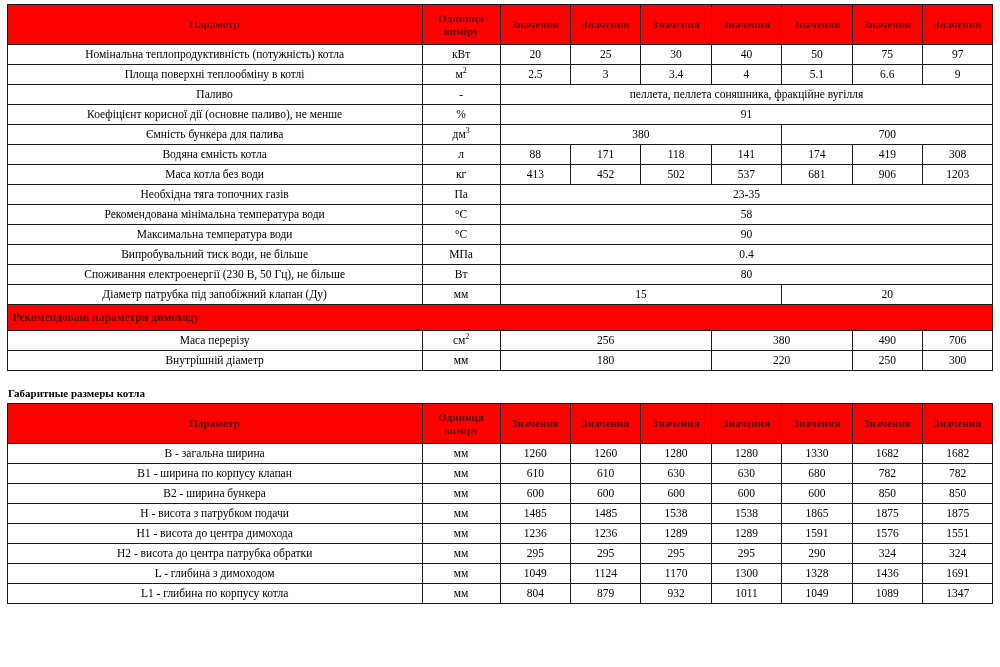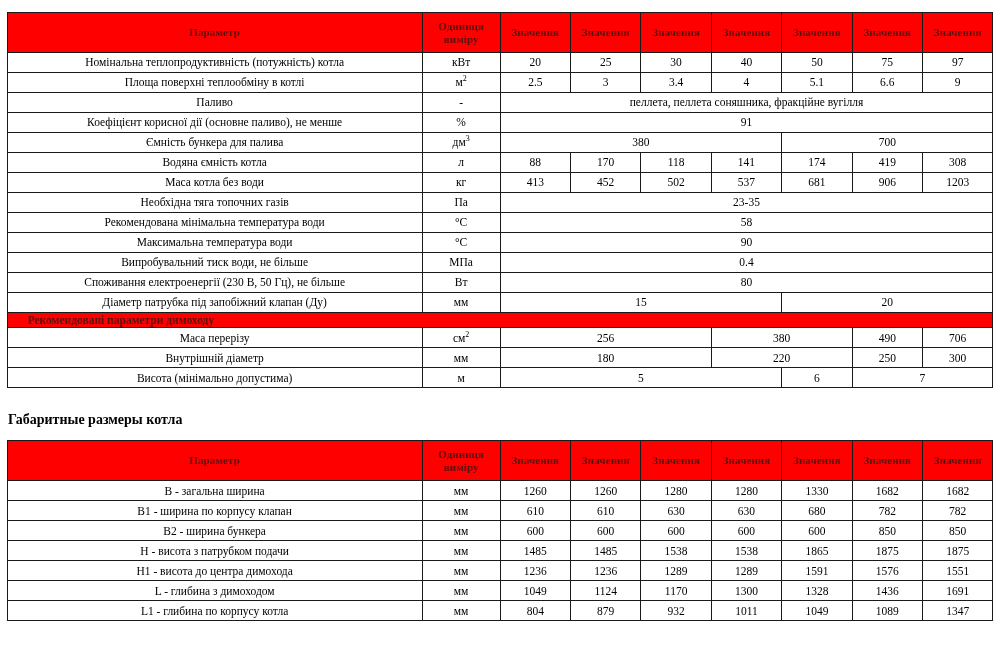--- a/index.html
+++ b/index.html
@@ -9,21 +9,21 @@
     background: #ffffff;
     font-family: "Liberation Serif", "DejaVu Serif", serif;
     overflow: hidden;
   }
   .page { width: 1000px; height: 667px; position: relative; background:#fff; }
 
   table.spec {
     border-collapse: collapse;
     table-layout: fixed;
     width: 986px;
-    margin: 8px auto;
+    margin: 0 auto;
     background: #fff;
   }
   table.spec td, table.spec th {
     border: 1px solid #1a1a1a;
     font-size: 11.5px;
     line-height: 1.05;
     padding: 1px 2px;
     height: 20px;
     color: #000;
     font-weight: normal;
@@ -48,29 +48,29 @@
     text-align: left;
     padding-left: 4px;
     font-size: 12.5px;
   }
   td.unit { font-size: 11.5px; }
   tr.section td {
     background: #FF0000;
     color: #5a1010;
     font-weight: bold;
     text-align: left;
-    padding-left: 20px;
+    padding-left: 5px;
     font-size: 11.5px;
-    height: 15px;
+    height: 26px;
     border-color: #1a1a1a;
   }
   .sup { font-size: 8px; vertical-align: super; line-height: 0; }
 
   .caption {
-    font-size: 14px;
+    font-size: 11px;
     font-weight: bold;
     color: #000;
     padding: 0 0 4px 8px;
     font-family: "Liberation Serif", "DejaVu Serif", serif;
   }
   .gap { height: 16px; }
   .t1-wrap { padding-top: 4px; }
 </style>
 </head>
 <body>
@@ -142,21 +142,21 @@
             <tr>
               <td class="param">Ємність бункера для палива</td>
               <td class="unit">дм<span class="sup">3</span></td>
               <td class="val" colspan="4">380</td>
               <td class="val" colspan="3">700</td>
             </tr>
             <tr>
               <td class="param">Водяна ємність котла</td>
               <td class="unit">л</td>
               <td class="val">88</td>
-              <td class="val">170</td>
+              <td class="val">171</td>
               <td class="val">118</td>
               <td class="val">141</td>
               <td class="val">174</td>
               <td class="val">419</td>
               <td class="val">308</td>
             </tr>
             <tr>
               <td class="param">Маса котла без води</td>
               <td class="unit">кг</td>
               <td class="val">413</td>
@@ -209,27 +209,20 @@
               <td class="val">490</td>
               <td class="val">706</td>
             </tr>
             <tr>
               <td class="param">Внутрішній діаметр</td>
               <td class="unit">мм</td>
               <td class="val" colspan="3">180</td>
               <td class="val" colspan="2">220</td>
               <td class="val">250</td>
               <td class="val">300</td>
-            </tr>
-            <tr>
-              <td class="param">Висота (мінімально допустима)</td>
-              <td class="unit">м</td>
-              <td class="val" colspan="4">5</td>
-              <td class="val">6</td>
-              <td class="val" colspan="2">7</td>
             </tr>
           </tbody>
         </table>
       </div>
   </div>
   <div class="gap"></div>
   <div>
     <div class="caption" id="table-2-caption">Габаритные размеры котла</div>
     <div id="table-2-mount">
         <table class="spec">
@@ -310,20 +303,31 @@
               <td class="unit">мм</td>
               <td class="val">1236</td>
               <td class="val">1236</td>
               <td class="val">1289</td>
               <td class="val">1289</td>
               <td class="val">1591</td>
               <td class="val">1576</td>
               <td class="val">1551</td>
             </tr>
             <tr>
+              <td class="param">H2 - висота до центра патрубка обратки</td>
+              <td class="unit">мм</td>
+              <td class="val">295</td>
+              <td class="val">295</td>
+              <td class="val">295</td>
+              <td class="val">295</td>
+              <td class="val">290</td>
+              <td class="val">324</td>
+              <td class="val">324</td>
+            </tr>
+            <tr>
               <td class="param">L - глибина з димоходом</td>
               <td class="unit">мм</td>
               <td class="val">1049</td>
               <td class="val">1124</td>
               <td class="val">1170</td>
               <td class="val">1300</td>
               <td class="val">1328</td>
               <td class="val">1436</td>
               <td class="val">1691</td>
             </tr>

